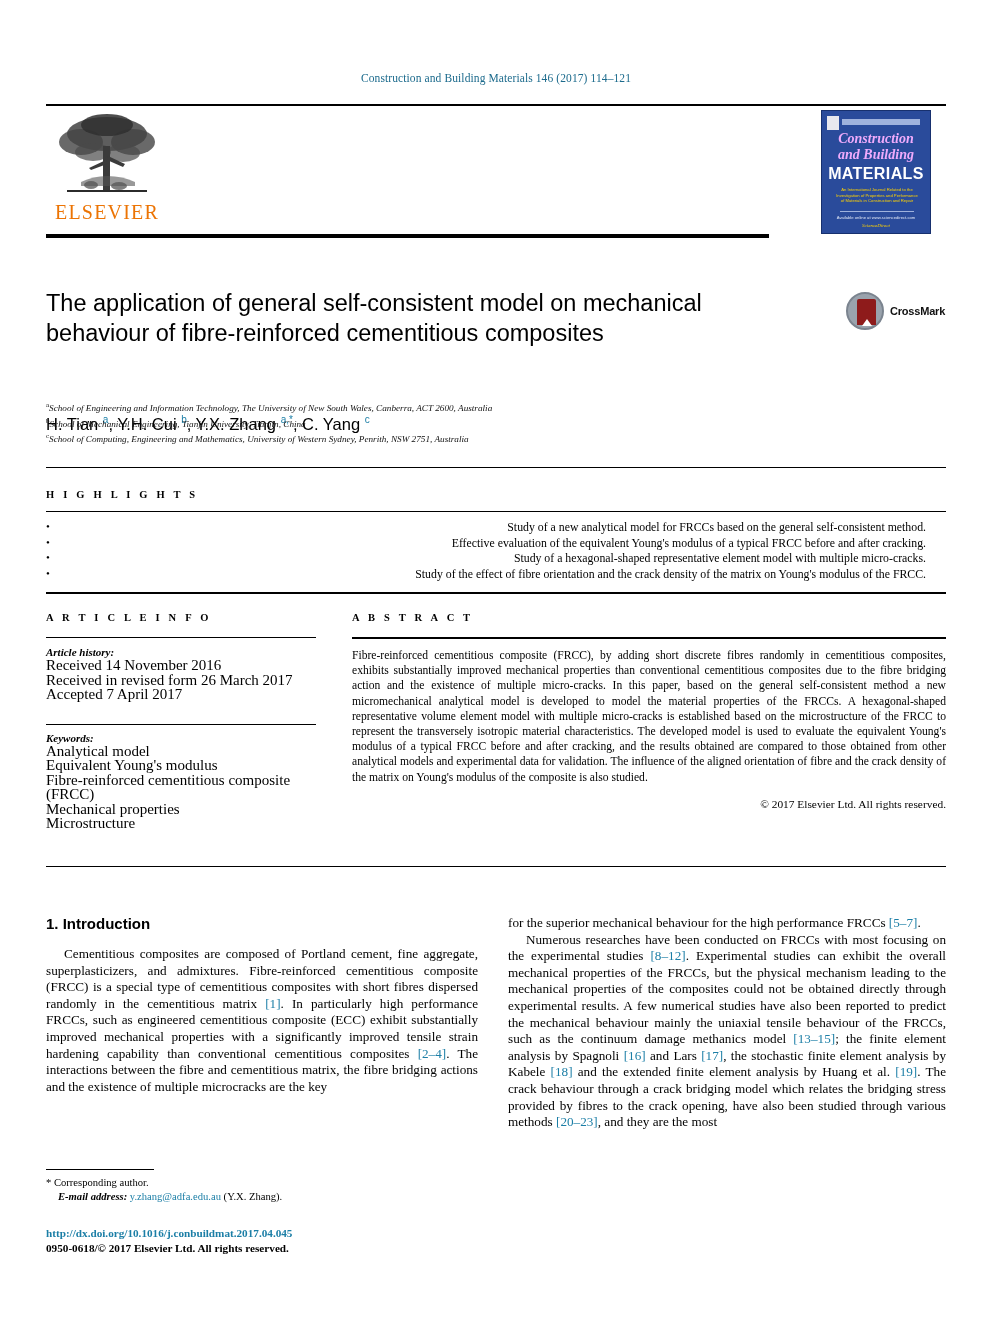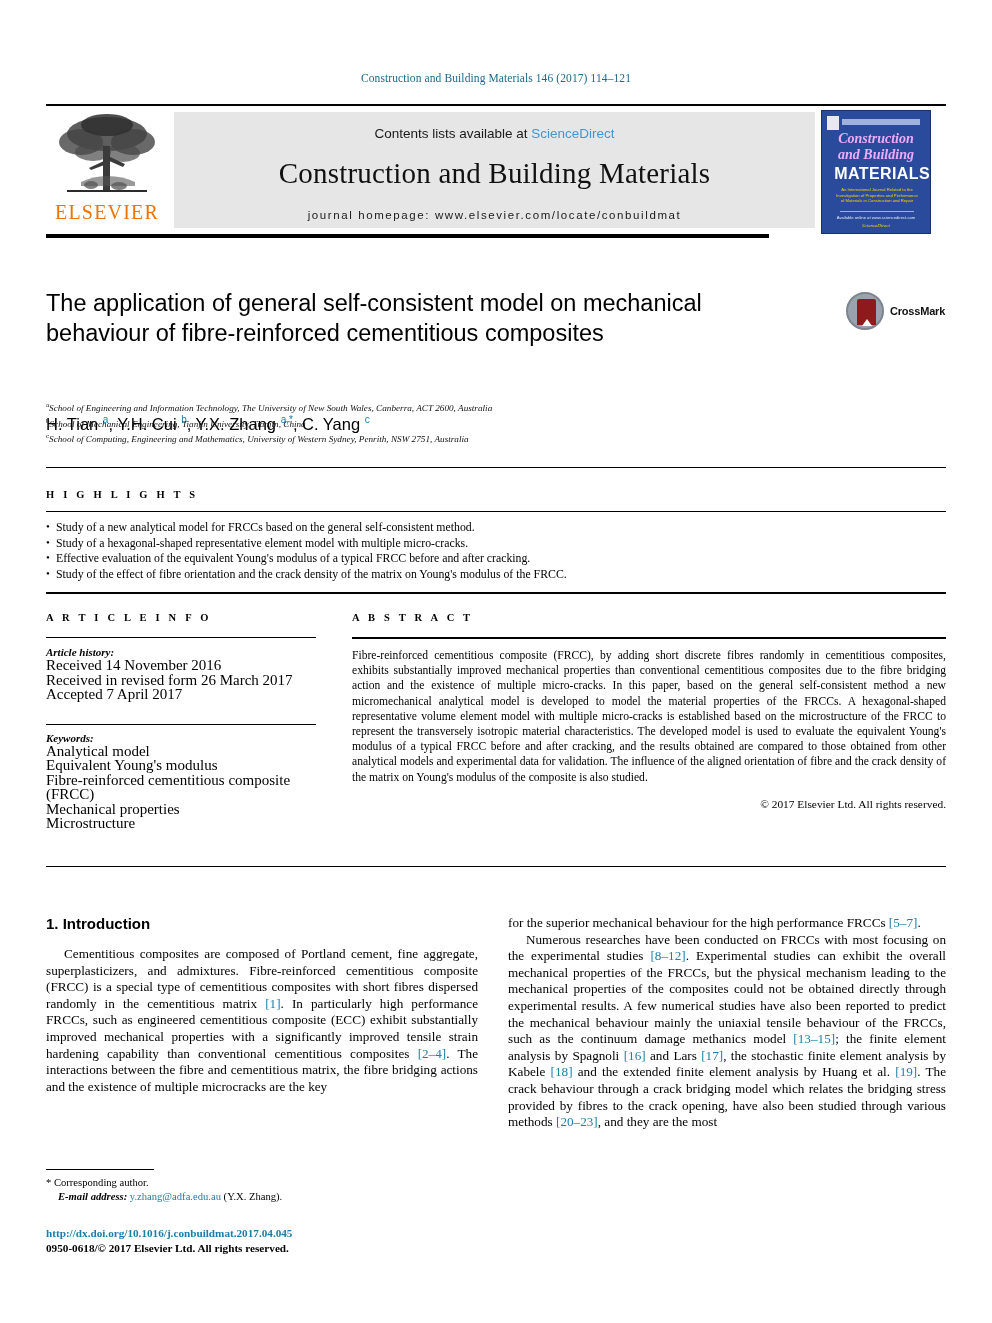--- a/index.html
+++ b/index.html
@@ -121,21 +121,21 @@
   .cover .cv-t1 {
     position: absolute; left: 0; top: 20px; width: 100%;
     text-align: center;
     font-family: "Liberation Serif", serif;
     font-style: italic; font-weight: bold;
     font-size: 14px; color: #f0abfc;
     line-height: 16px;
   }
   .cover .cv-t2 {
     position: absolute; left: 0; top: 54px; width: 100%;
-    text-align: right;
+    text-align: center;
     font-family: "Liberation Sans", sans-serif;
     font-weight: bold; font-size: 16px; color: #ffffff;
     letter-spacing: 0.4px;
   }
   .cover .cv-sub {
     position: absolute; left: 14px; top: 76px; width: 82px;
     text-align: center;
     font-size: 4.2px; color: #ffd200; line-height: 5.5px;
     font-family: "Liberation Sans", sans-serif;
   }
@@ -240,21 +240,21 @@
     position: absolute; left: 46px; top: 511px;
     width: 900px; height: 1px; background: #000;
   }
   .hl-list {
     position: absolute; left: 46px; top: 520px;
     width: 880px;
     font-family: "Liberation Serif", serif;
     font-size: 11.8px;
     line-height: 15.5px;
   }
-  .hl-list li { list-style: none; position: relative; padding-left: 10px; }
+  .hl-list li { list-style: none; position: relative; padding-left: 10px; text-align: right; }
   .hl-list li:before {
     content: "\2022";
     position: absolute; left: 0; top: -1px; font-size: 11px;
   }
   .hl-list ul { margin: 0; padding: 0; }
   .hl-rule-bottom {
     position: absolute; left: 46px; top: 592px;
     width: 900px; height: 2px; background: #000;
   }
   
@@ -362,27 +362,20 @@
           <path d="M57 44 L74 52 L72 55 L56 48 Z" fill="#3b3b3b"></path>
           <path d="M30 70 q12 -6 26 -6 q16 0 28 6 l0 4 l-54 0 Z" fill="#555" opacity="0.6"></path>
           <rect x="16" y="78" width="80" height="2" fill="#2b2b2b"></rect>
           <ellipse cx="40" cy="73" rx="7" ry="4" fill="#555" opacity="0.75"></ellipse>
           <ellipse cx="68" cy="74" rx="8" ry="4" fill="#555" opacity="0.75"></ellipse>
         </g>
       </svg>
       <div class="elsevier-word">ELSEVIER</div>
     </div>
 
-    <div class="header-center">
-      <div class="contents-line">
-        <span>Contents lists available at </span><a class="sd" href="#" style="text-decoration:none;">ScienceDirect</a>
-      </div>
-      <div class="journal-name">Construction and Building Materials</div>
-      <div class="homepage-line">journal homepage: www.elsevier.com/locate/conbuildmat</div>
-    </div>
 
     <div class="cover">
       <div class="cv-els"></div>
       <div class="cv-topbar"></div>
       <div class="cv-t1">
         <span>Construction</span><br>
         <span>and Building</span>
       </div>
       <div class="cv-t2">MATERIALS</div>
       <div class="cv-sub">An International Journal Related to the Investigation of Properties and Performance of Materials in Construction and Repair</div>
@@ -410,22 +403,22 @@
       <div><sup>b</sup>School of Mechanical Engineering, Tianjin University, Tianjin, China</div>
       <div><sup>c</sup>School of Computing, Engineering and Mathematics, University of Western Sydney, Penrith, NSW 2751, Australia</div>
     </div>
 
   <div class="hl-rule-top"></div>
   <div class="hl-title">H I G H L I G H T S</div>
   <div class="hl-rule-mid"></div>
   <div class="hl-list">
     <ul>
         <li>Study of a new analytical model for FRCCs based on the general self-consistent method.</li>
+        <li>Effective evaluation of the equivalent Young's modulus of a typical FRCC before and after cracking.</li>
         <li>Study of a hexagonal-shaped representative element model with multiple micro-cracks.</li>
-        <li>Effective evaluation of the equivalent Young's modulus of a typical FRCC before and after cracking.</li>
         <li>Study of the effect of fibre orientation and the crack density of the matrix on Young's modulus of the FRCC.</li>
       </ul>
   </div>
   <div class="hl-rule-bottom"></div>
 
   <div class="info-col">
     <div class="sec-head">A R T I C L E    I N F O</div>
     <div class="sec-rule"></div>
     <div class="ai-label">Article history:</div>
     <div class="ai-lines">

